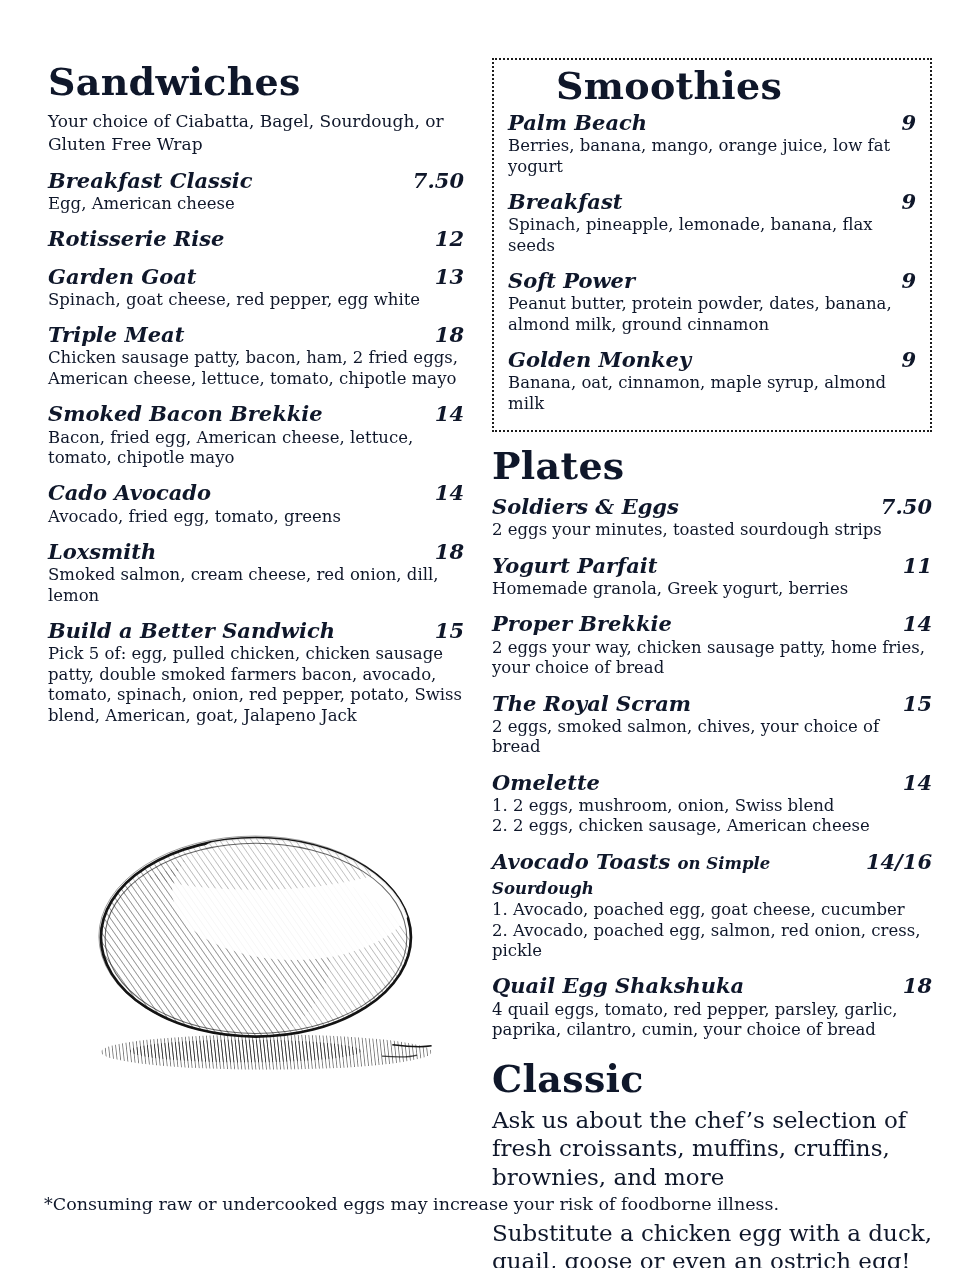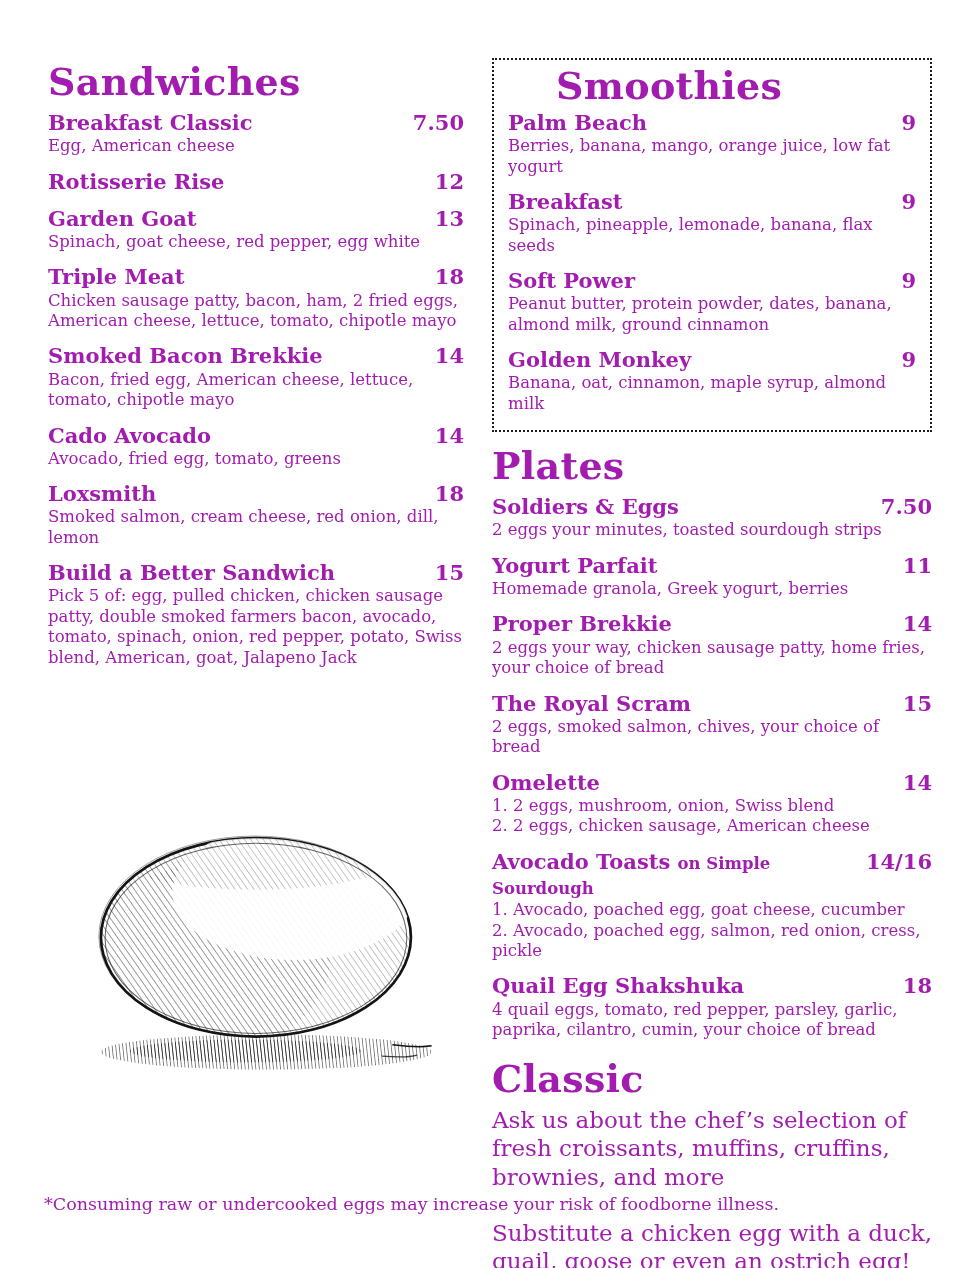--- a/index.html
+++ b/index.html
@@ -1,21 +1,21 @@
 <!DOCTYPE html>
 <html><head>
 <meta charset="utf-8">
 <style>
   html, body { margin: 0; padding: 0; background: #fff; }
   .page {
     position: relative;
     width: 980px;
     height: 1268px;
     background: #ffffff;
-    color: #a21caf;
+    color: #0f172a;
     font-family: "DejaVu Serif", "Liberation Serif", serif;
     overflow: hidden;
   }
   .col-left  { position: absolute; left: 48px;  top: 62px; width: 416px; }
   .col-right { position: absolute; left: 492px; top: 58px; width: 440px; }
 
   .section-title {
     font-size: 38px;
     font-weight: 700;
     line-height: 1.05;
@@ -29,20 +29,21 @@
   }
   .item { margin-bottom: 12px; }
   .item-head {
     display: flex;
     justify-content: flex-start;
     align-items: baseline;
     gap: 4px;
     font-size: 21px;
     font-weight: 700;
     line-height: 1.2;
+    font-style: italic;
   }
   .item-name { flex: 1 1 auto; }
   .item-price { flex: 0 0 auto; white-space: nowrap; }
   .name-suffix { font-size: 16.5px; font-weight: 700; }
   .item-desc {
     font-size: 16.5px;
     line-height: 1.24;
     margin-top: 1px;
     white-space: pre-line;
   }
@@ -79,20 +80,21 @@
     line-height: 1.2;
   }
 </style>
 </head>
 <body>
 
 <div class="page">
 
   <div class="col-left">
     <h1 class="section-title">Sandwiches</h1>
+    <p class="intro">Your choice of Ciabatta, Bagel, Sourdough, or Gluten Free Wrap</p>
 
     <div class="item">
       <div class="item-head">
         <span class="item-name">Breakfast Classic</span>
         <span class="item-price">7.50</span>
       </div>
       <div class="item-desc">Egg, American cheese</div>
     </div>
 
     <div class="item">

